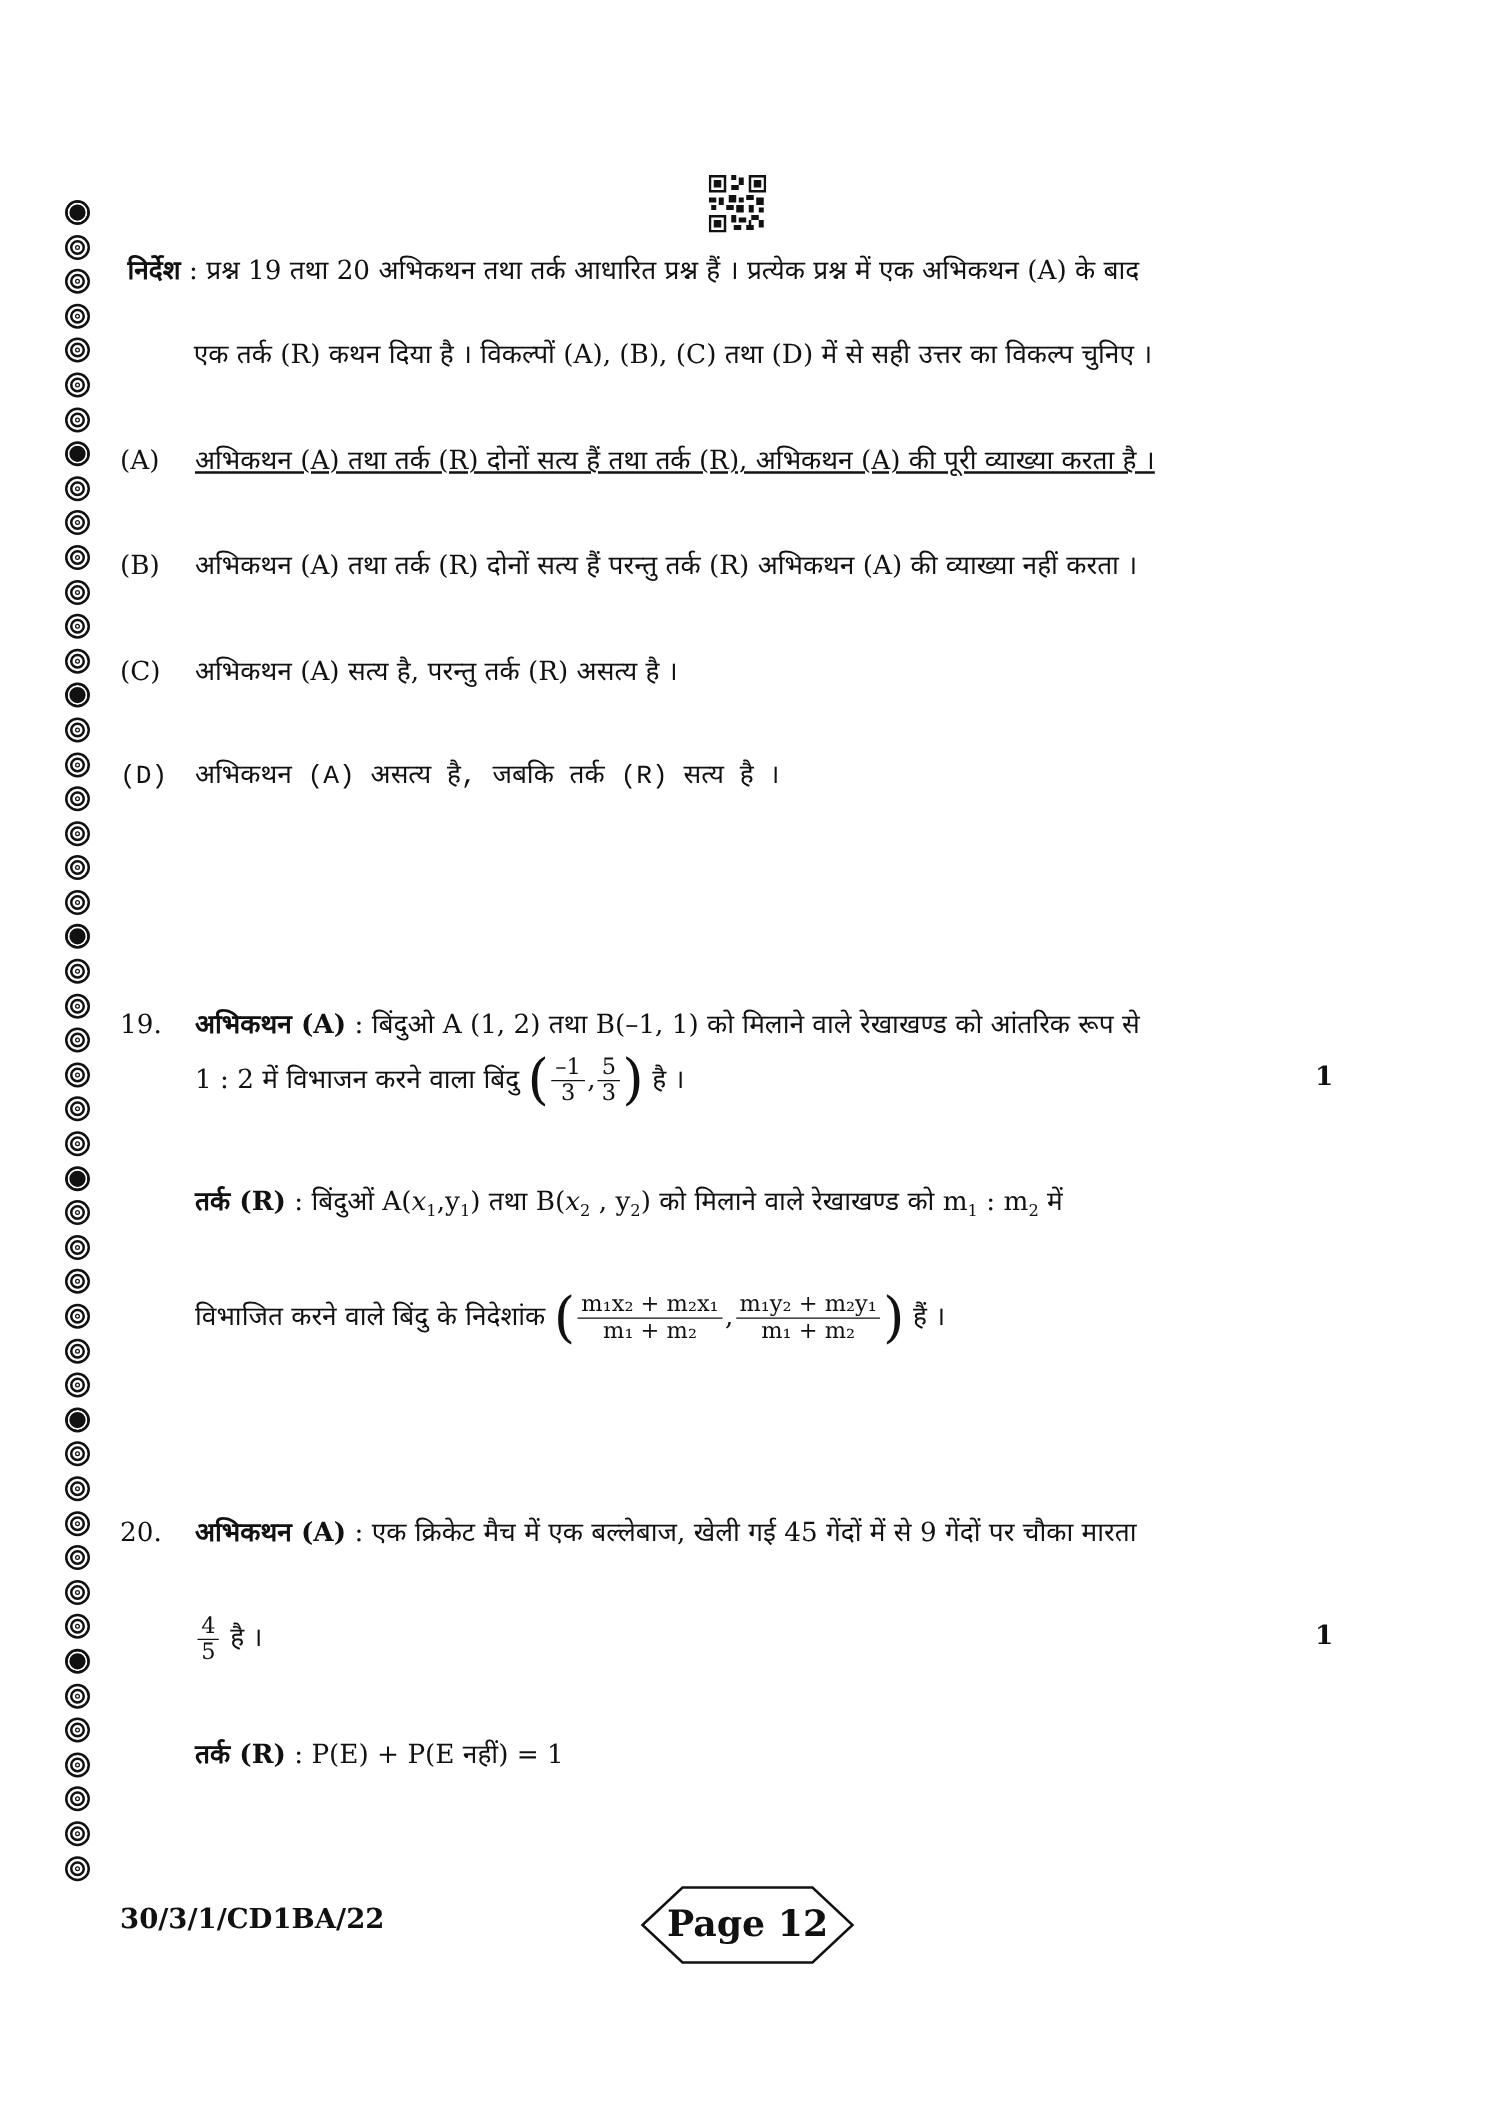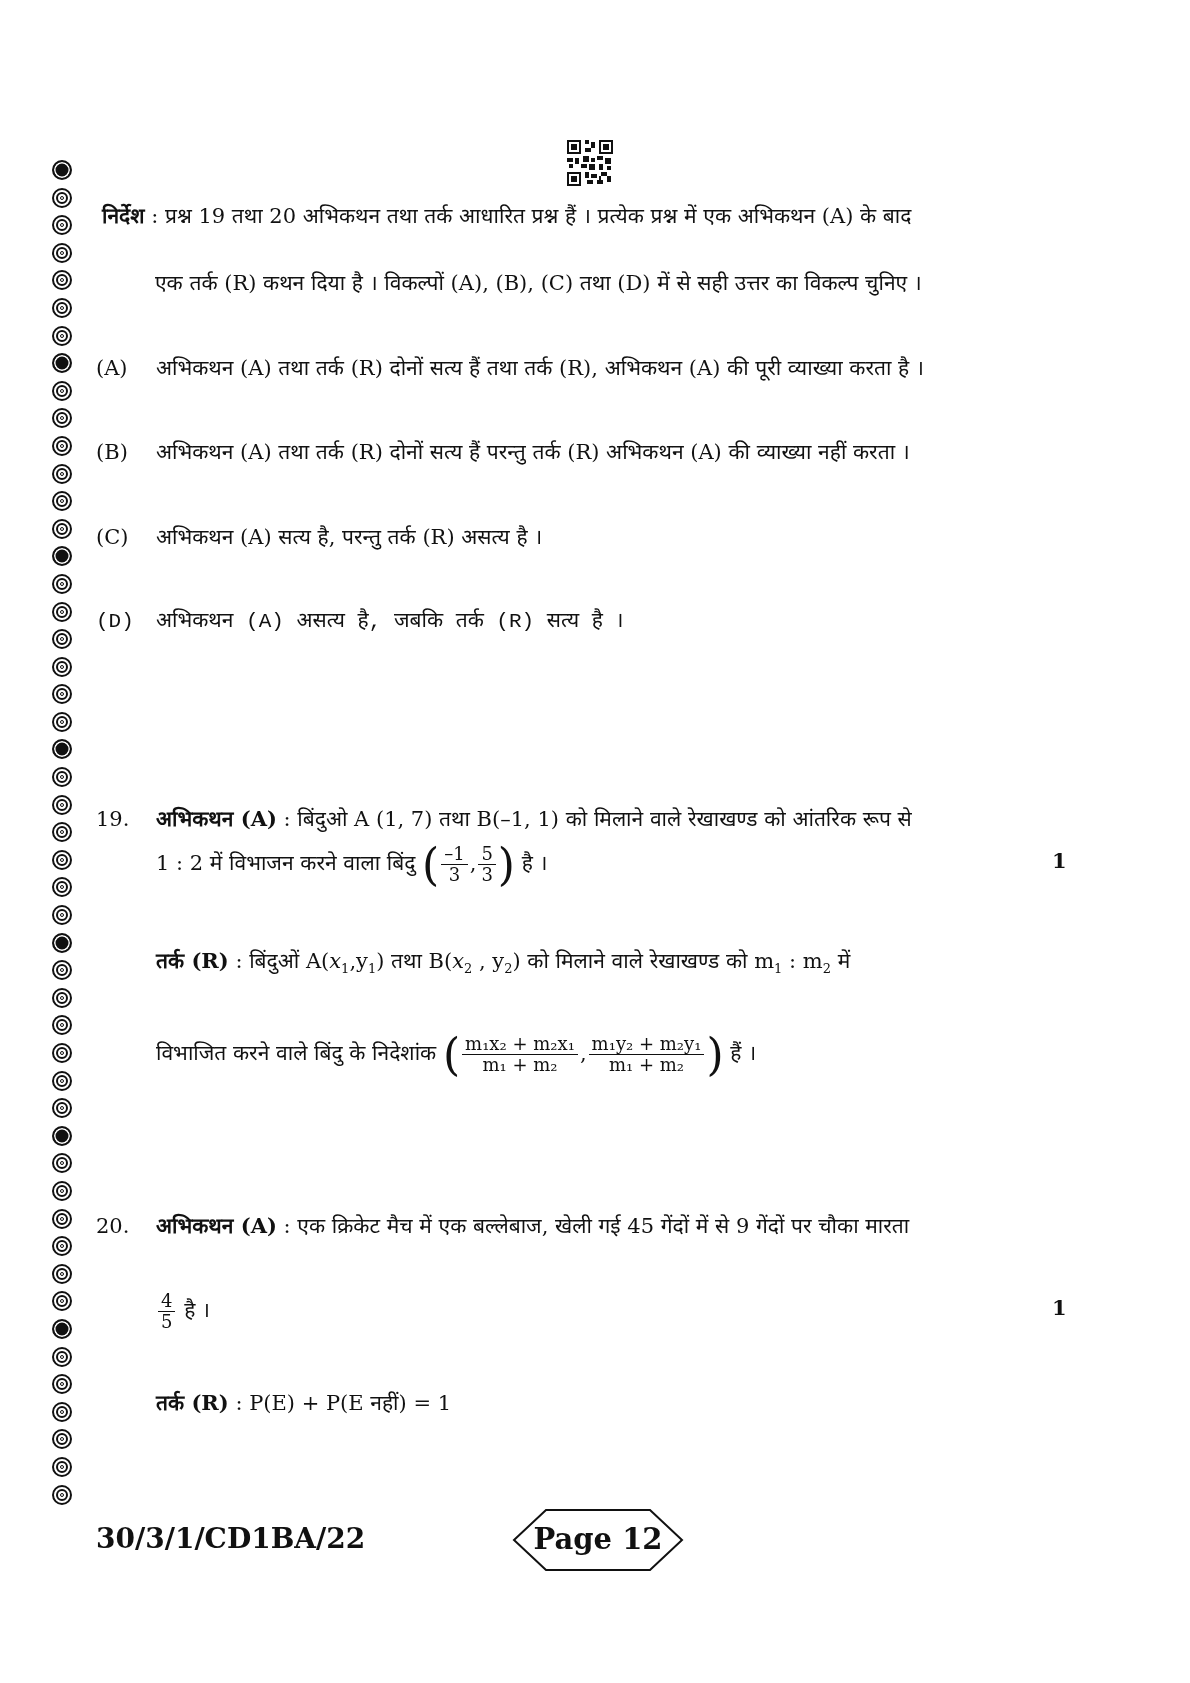--- a/index.html
+++ b/index.html
@@ -15,21 +15,21 @@
           border-radius: 50%; border: 2px solid #111; box-sizing: border-box; }
   .ring::after { content: ""; position: absolute; left: 6px; top: 6px; width: 4px; height: 4px;
           border-radius: 50%; border: 1.5px solid #111; box-sizing: border-box; }
   .ring.filled { background: #111; border: 2px solid #111; box-shadow: inset 0 0 0 1.5px #fff; }
   .ring.filled::before, .ring.filled::after { display: none; }
   .mark { position: absolute; left: 1052px; font-size: 21px; font-weight: bold; }
   .frac { display: inline-flex; flex-direction: column; align-items: center; vertical-align: middle;
           font-size: 18px; line-height: 20px; margin: 0 2px; }
   .frac .num { border-bottom: 1.5px solid #111; padding: 0 3px; }
   .paren { font-size: 44px; line-height: 44px; vertical-align: middle; font-weight: 200; }
-  .footer-code { position: absolute; left: 96px; top: 1522px; font-size: 28px; font-weight: bold; }
+  .footer-code { position: absolute; left: 96px; top: 1522px; font-size: 22px; font-weight: bold; }
   .hex { position: absolute; left: 512px; top: 1508px; width: 172px; height: 64px; }
   .hex-label { position: absolute; left: 512px; top: 1522px; width: 172px; text-align: center;
                font-size: 29px; font-weight: bold; }
   sub { font-size: 13px; }
   .it { font-style: italic; }
 </style>
 </head>
 <body>
 
 <svg class="qr" viewBox="0 0 23 23">
@@ -118,35 +118,35 @@
     <div class="ring"></div>
     <div class="ring"></div>
     <div class="ring"></div>
   </div>
 
 <div class="line" style="left:102px; top:201px;">
   <span class="b">निर्देश</span><span> : प्रश्न 19 तथा 20 अभिकथन तथा तर्क आधारित प्रश्न हैं । प्रत्येक प्रश्न में एक अभिकथन (A) के बाद</span>
 </div>
 <div class="line" style="left:155px; top:268px;">एक तर्क (R) कथन दिया है । विकल्पों (A), (B), (C) तथा (D) में से सही उत्तर का विकल्प चुनिए ।</div>
 
-<div class="line" style="left:96px; top:353px;">
+<div class="line" style="left:96px; top:353px;text-decoration:underline;">
   <span style="display:inline-block;width:60px;">(A)</span><span>अभिकथन (A) तथा तर्क (R) दोनों सत्य हैं तथा तर्क (R), अभिकथन (A) की पूरी व्याख्या करता है ।</span>
 </div>
 <div class="line" style="left:96px; top:437px;">
   <span style="display:inline-block;width:60px;">(B)</span><span>अभिकथन (A) तथा तर्क (R) दोनों सत्य हैं परन्तु तर्क (R) अभिकथन (A) की व्याख्या नहीं करता ।</span>
 </div>
 <div class="line" style="left:96px; top:522px;">
   <span style="display:inline-block;width:60px;">(C)</span><span>अभिकथन (A) सत्य है, परन्तु तर्क (R) असत्य है ।</span>
 </div>
 <div class="line" style="left:96px; top:607px;font-family:Liberation Mono, monospace;">
   <span style="display:inline-block;width:60px;">(D)</span><span>अभिकथन (A) असत्य है, जबकि तर्क (R) सत्य है ।</span>
 </div>
 
 <div class="line" style="left:96px; top:764px;">
-  <span style="display:inline-block;width:60px;margin-top:40px;">19.</span><span class="b">अभिकथन (A)</span><span> : बिंदुओ A (1, 7) तथा B(–1, 1) को मिलाने वाले रेखाखण्ड को आंतरिक रूप से</span>
+  <span style="display:inline-block;width:60px;margin-top:40px;">19.</span><span class="b">अभिकथन (A)</span><span> : बिंदुओ A (1, 2) तथा B(–1, 1) को मिलाने वाले रेखाखण्ड को आंतरिक रूप से</span>
 </div>
 <div class="line" style="left:156px; top:838px; line-height:50px;">
   <span>1 : 2 में विभाजन करने वाला बिंदु</span>
   <span class="paren">(</span><span class="frac">
       <span class="num">–1</span>
       <span>3</span>
     </span>,<span class="frac">
       <span class="num">5</span>
       <span>3</span>
     </span><span class="paren">)</span>

